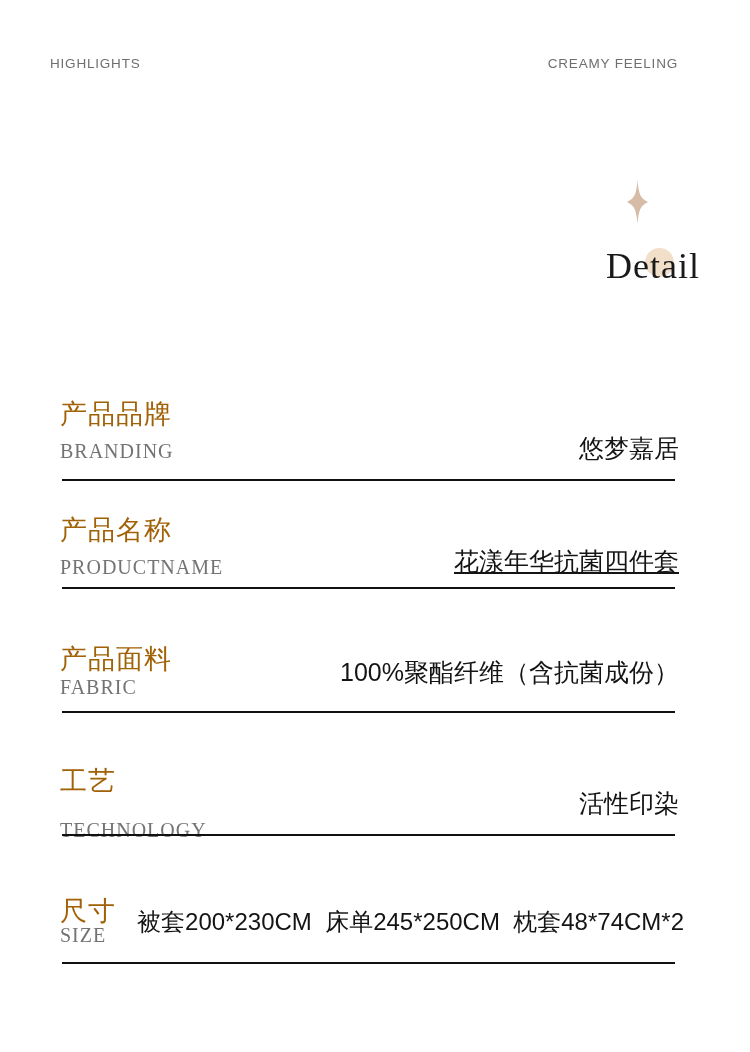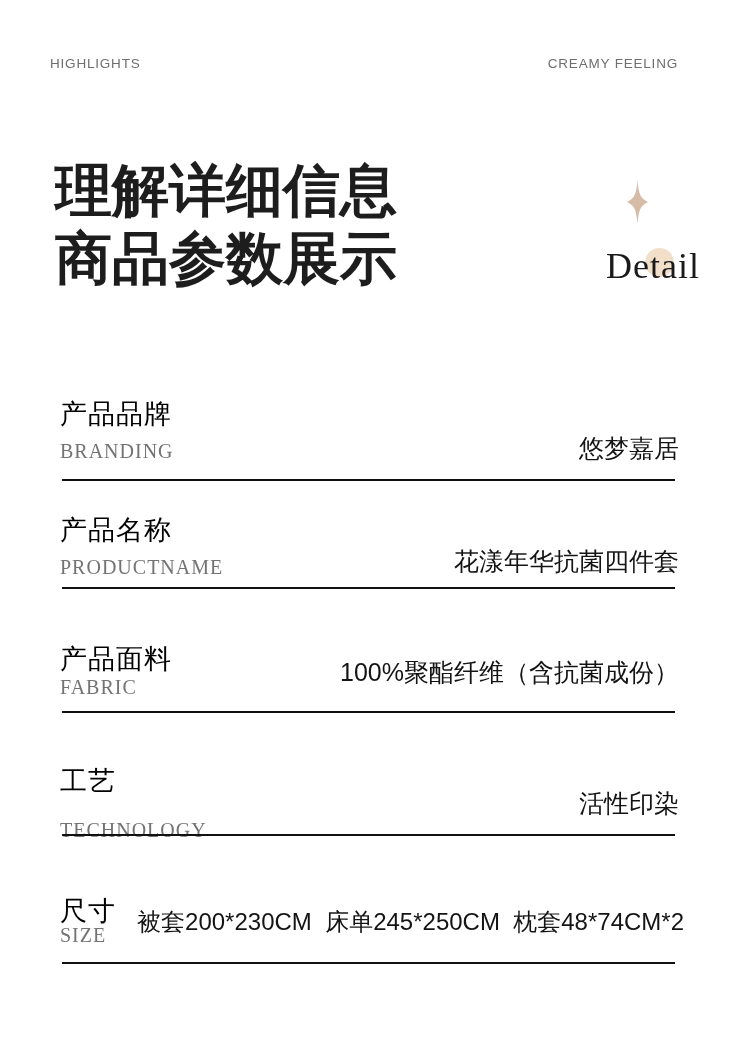--- a/index.html
+++ b/index.html
@@ -44,57 +44,53 @@
     position:absolute;left:606px;top:245px;
     font-family:"Liberation Serif",serif;
     font-size:36px;font-weight:400;
     letter-spacing:1px;
     color:#1a1a1a;
   }
   
   .spec-row{position:absolute;left:0;width:750px;}
   .zh{
     position:absolute;left:60px;top:0;
-    font-size:27px;font-weight:500;color:#000000;
+    font-size:27px;font-weight:500;color:#a16207;
     white-space:nowrap;letter-spacing:1px;
   }
   .en{
     position:absolute;left:60px;
     font-family:"Liberation Serif",serif;
     font-size:20px;letter-spacing:1px;color:#737373;
     white-space:nowrap;
   }
   .val{
     position:absolute;right:71px;
     font-size:25px;color:#141414;
     white-space:pre;
   }
   .r1{top:396px;} .r1 .en{top:44px;} .r1 .val{top:36px;}
-  .r2{top:512px;} .r2 .en{top:44px;} .r2 .val{top:33px;}
+  .r2{top:512px;} .r2 .en{top:44px;} .r2 .val{top:33px;text-decoration:underline;}
   .r3{top:641px;} .r3 .en{top:35px;} .r3 .val{top:15px;text-align:right;}
   .r4{top:763px;} .r4 .en{top:32px;margin-top:24px;} .r4 .val{top:24px;text-align:right;}
   .r5{top:893px;} .r5 .en{top:31px;} .r5 .val{top:13px;font-size:24px;right:66px;}
   .divider{
     position:absolute;left:62px;width:613px;height:2px;
     background:#111111;
   }
   .d1{top:479px;} .d2{top:587px;} .d3{top:711px;} .d4{top:834px;} .d5{top:962px;}
 </style>
 </head>
 <body>
 
 <div class="page">
 
   <div class="hdr hdr-left">HIGHLIGHTS</div>
   <div class="hdr hdr-right">CREAMY FEELING</div>
 
-  <div class="title">
-    <div>理解详细信息</div>
-    <div>商品参数展示</div>
-  </div>
 
   <svg class="sparkle" viewBox="0 0 21 44" aria-hidden="true">
     <path d="M10.5,0 C11.6,14 13.5,18.5 21,22 C13.5,25.5 11.6,30 10.5,44 C9.4,30 7.5,25.5 0,22 C7.5,18.5 9.4,14 10.5,0 Z" fill="#d6bba6"></path>
   </svg>
   <div class="detail-circle"></div>
   <div class="detail-label">Detail</div>
 
   <div class="spec-row r1">
     <div class="zh">产品品牌</div>
     <div class="en">BRANDING</div>

